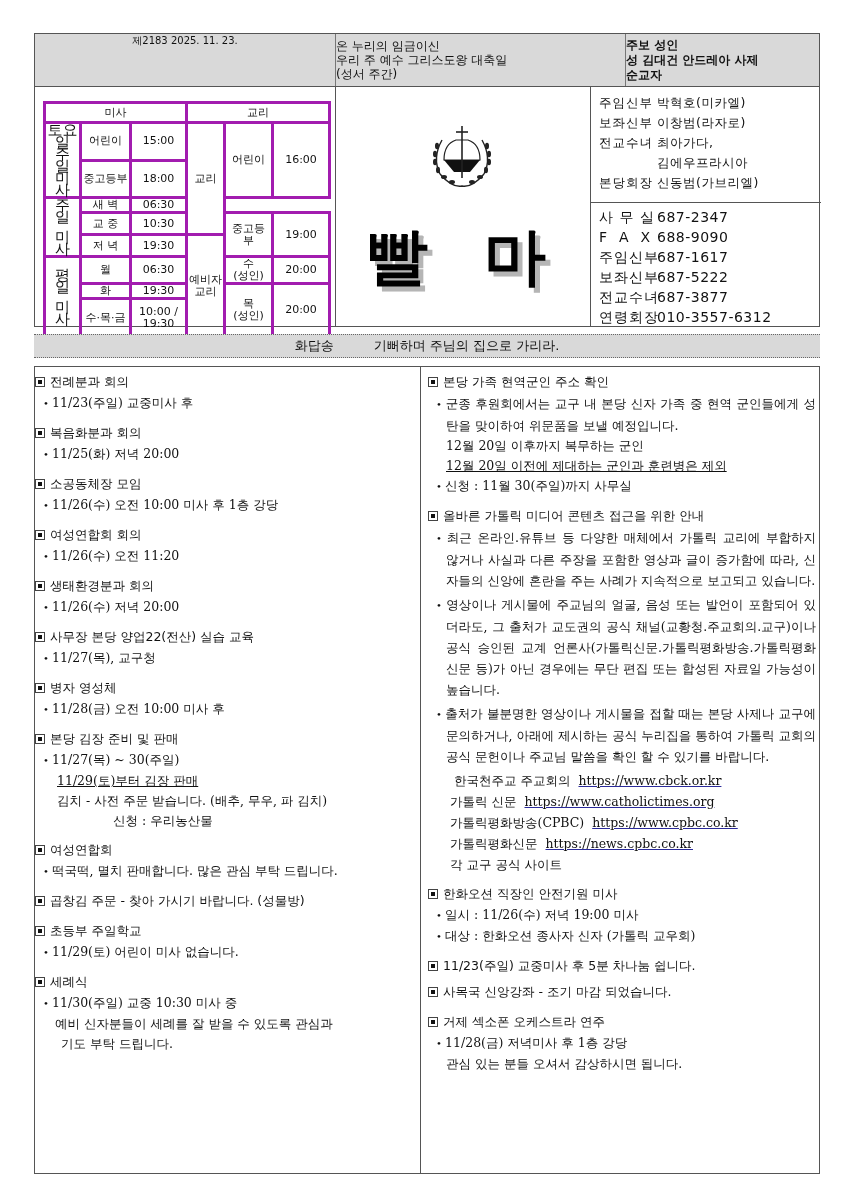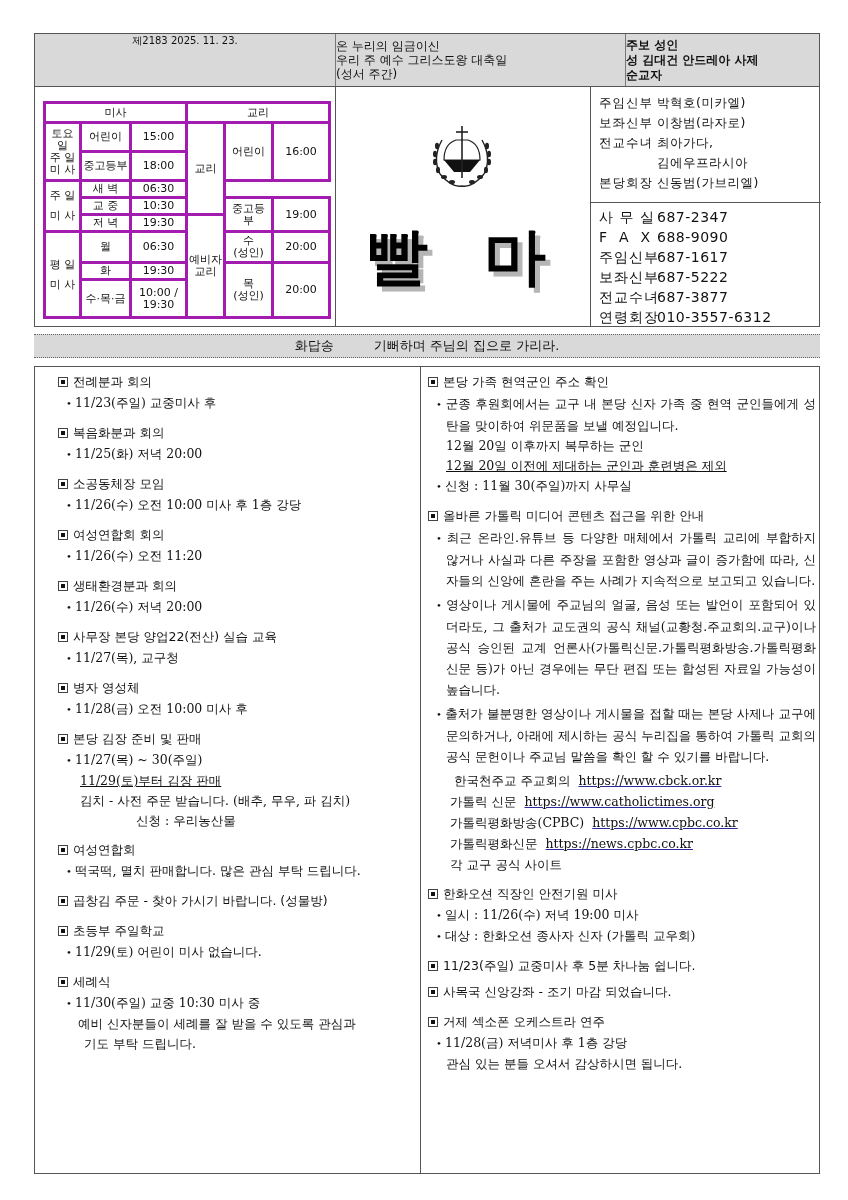--- a/index.html
+++ b/index.html
@@ -21,21 +21,21 @@
   .topblock {
     position: absolute; left: 34px; top: 87px; width: 786px; height: 240px;
     border: 1px solid #555; border-top: none;
   }
   .sched-wrap { position: absolute; left: 8px; top: 14px; width: 288px; height: 218px; }
   table.sched { border-collapse: collapse; width: 100%; height: 100%; font-size: 11px; }
   table.sched td, table.sched th {
     border: 3px solid #a21caf; text-align: center; vertical-align: middle; font-weight: normal; padding: 0 1px; line-height: 12px;
   }
   table.sched th { height: 20px; }
-  .vlabel { font-size: 11px; line-height: 13px; }
+  .vlabel { font-size: 15px; line-height: 13px; }
 
   .divider-v1 { position: absolute; left: 300px; top: 0; width: 1px; height: 240px; background: #555; }
   .divider-v2 { position: absolute; left: 555px; top: 0; width: 1px; height: 240px; background: #555; }
   .divider-h { position: absolute; left: 556px; top: 115px; width: 230px; height: 1px; background: #555; }
 
   .logo-area { position: absolute; left: 301px; top: 0; width: 254px; height: 240px; }
   .emblem { position: absolute; left: 90px; top: 35px; width: 72px; height: 72px; }
   .title-char {
     position: absolute; font-family: "DejaVu Sans", sans-serif; font-weight: bold; font-size: 62px;
     color: #000; text-shadow: 5px 5px 0 #b5b5b5; letter-spacing: 0;
@@ -60,21 +60,21 @@
   }
   .psalm .plabel { margin-right: 40px; text-align: right; }
 
   
   .notices {
     position: absolute; left: 34px; top: 366px; width: 786px; height: 808px;
     border: 1px solid #555;
   }
   .col-div { position: absolute; left: 385px; top: 0; width: 1px; height: 806px; background: #555; }
   .col { position: absolute; top: 4px; font-family: "DejaVu Serif", serif; font-size: 12.5px; color: #111; }
-  .col-left { left: 23px; width: 375px; }
+  .col-left { left: 0; width: 375px; }
   .col-right { left: 393px; width: 388px; }
 
   .item { margin-bottom: 8px; }
   .item-title { display: flex; align-items: center; line-height: 22px; font-family: "DejaVu Sans", sans-serif; font-size: 12.5px; }
   .sq {
     display: inline-block; width: 10px; height: 10px; border: 1px solid #444; margin-right: 5px; position: relative; flex-shrink: 0;
   }
   .sq::after { content: ""; position: absolute; left: 2px; top: 2px; width: 4px; height: 4px; background: #111; }
   .line { line-height: 20px; padding-left: 8px; }
   .bullet::before { content: "• "; font-size: 10px; }

